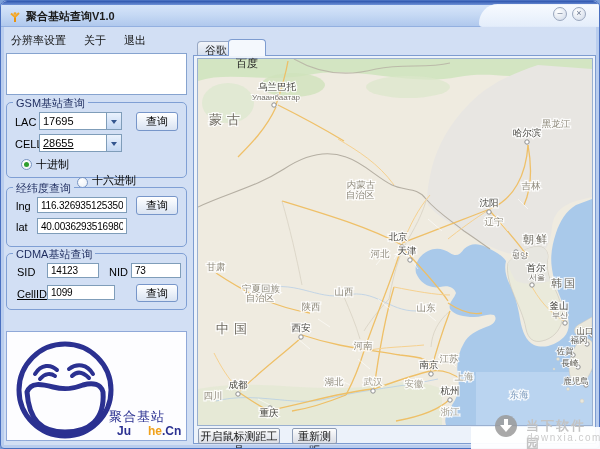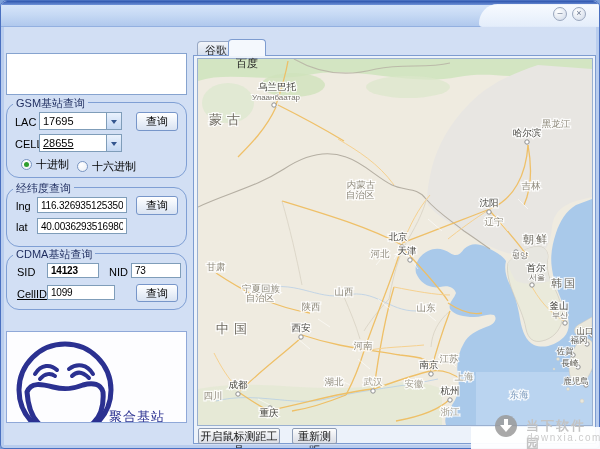--- a/index.html
+++ b/index.html
@@ -31,21 +31,21 @@
   
   .menubar { position:absolute; left:10px; top:32px; display:flex; gap:18px;
     font-size:11px; color:#111; }
   .menu-item { cursor:default; }
 
   
   .listbox { position:absolute; left:5px; top:52px; width:181px; height:42px;
     background:#fff; border:1px solid #86a3cf; }
 
   .groupbox { position:absolute; left:5px; width:181px;
-    border:1px solid #7f9fd4; border-radius:13px; }
+    border:1px solid #7f9fd4; border-radius:5px; }
   .legend { position:absolute; top:-7px; left:6px; background:#d2dff4; padding:0 3px;
     font-size:11px; color:#1d2b5e; }
   .gb-gsm { top:101px; height:76px; }
   .gb-ll  { top:186px; height:60px; }
   .gb-cdma{ top:252px; height:57px; }
 
   .fld-label { position:absolute; font-size:11px; color:#000; }
   .tbox { position:absolute; background:#fff; border:1px solid #7f9db9;
     font-size:10px; color:#000; padding:0 3px; font-family:inherit; letter-spacing:-.2px; }
   .combo { position:absolute; height:18px; background:#fff; border:1px solid #7f9db9; display:flex; }
@@ -58,21 +58,21 @@
     background:linear-gradient(180deg,#ffffff,#eef3fa 45%,#d9e3f2);
     font-size:11px; color:#000; text-align:center; cursor:default;
     font-family:inherit; }
   .radio-row { position:absolute; display:flex; align-items:center; font-size:11px; color:#000; }
   .radio { width:11px; height:11px; border-radius:50%; border:1px solid #7a96c2;
     background:radial-gradient(circle at 35% 30%,#ffffff,#e9eef6); margin-right:4px; position:relative; }
   .radio.sel::after { content:""; position:absolute; left:2px; top:2px; width:5px; height:5px;
     border-radius:50%; background:#2f9e2f; }
 
   
-  .logo-box { position:absolute; left:5px; top:330px; width:181px; height:92px;
+  .logo-box { position:absolute; left:5px; top:330px; width:181px; height:110px;
     background:#fdfdff; border:1px solid #8fa8d8; overflow:hidden; }
   .brand { position:absolute; left:102px; top:76px; font-size:13px; color:#2b3191; letter-spacing:1px; }
   .site { position:absolute; left:110px; top:92px; font-size:12px; font-weight:bold; color:#2b3191; }
   .site .he { color:#f0a21c;padding-left:17px; }
 
   
   .tab { position:absolute; font-size:11px; color:#222; padding:1px 7px 0 7px;
     border:1px solid #98a8c4; border-bottom:none; border-radius:4px 4px 0 0;
     background:linear-gradient(180deg,#f2f5fa,#d3ddec); cursor:default; }
   .tab-google { left:196px; top:40px; height:15px; z-index:1; }
@@ -111,63 +111,76 @@
   .wm-domain { position:absolute; left:527px; top:432px; z-index:41;
     font-size:10px; color:#cdcdcd; letter-spacing:1.5px; }
 </style>
 </head>
 <body>
 
 <div class="window">
 
   <div class="titlebar">
     <div class="swoosh"></div>
+    <div class="title-left">
+      <svg width="12" height="12">
+        <path d="M6 11 L6 5" stroke="#e8920e" stroke-width="2" fill="none"></path>
+        <path d="M2 2.5 L6 6 L10 2" stroke="#f5a623" stroke-width="2" fill="none"></path>
+        <circle cx="6" cy="2.6" r="1.4" fill="#f5a623"></circle>
+      </svg>
+      <span class="title-text">聚合基站查询V1.0</span>
+    </div>
     <div class="win-btn win-min">–</div>
     <div class="win-btn win-close">×</div>
   </div>
 
+  <div class="menubar">
+    <span class="menu-item">分辨率设置</span>
+    <span class="menu-item">关于</span>
+    <span class="menu-item">退出</span>
+  </div>
 
   <div class="listbox"></div>
 
   <div class="groupbox gb-gsm">
     <span class="legend">GSM基站查询</span>
     <span class="fld-label" style="left:8px;top:13px;">LAC</span>
     <div class="combo" style="left:32px;top:9px;width:83px;">
       <input value="17695" style="">
       <div class="combo-arrow"></div>
     </div>
     <button class="xp-btn" style="left:129px;top:9px;width:42px;height:19px;">查询</button>
     <span class="fld-label" style="left:8px;top:35px;">CELL</span>
     <div class="combo" style="left:32px;top:31px;width:83px;text-decoration:underline;">
       <input value="28655" style="">
       <div class="combo-arrow"></div>
     </div>
     <div class="radio-row" style="left:14px;top:54px;">
       <span class="radio sel"></span>
       <span>十进制</span>
     </div>
-    <div class="radio-row" style="left:70px;top:56px;">
+    <div class="radio-row" style="left:70px;top:70px;align-items:flex-end;">
       <span class="radio"></span>
       <span>十六进制</span>
     </div>
   </div>
 
   <div class="groupbox gb-ll">
     <span class="legend">经纬度查询</span>
     <span class="fld-label" style="left:9px;top:12px;">lng</span>
     <input class="tbox" style="left: 30px; top: 9px; width: 90px; height: 16px;" value="116.32693512535095">
     <button class="xp-btn" style="left:129px;top:8px;width:42px;height:19px;">查询</button>
     <span class="fld-label" style="left:9px;top:33px;">lat</span>
     <input class="tbox" style="left: 30px; top: 30px; width: 90px; height: 16px;" value="40.00362935169808">
   </div>
 
   <div class="groupbox gb-cdma">
     <span class="legend">CDMA基站查询</span>
     <span class="fld-label" style="left:10px;top:12px;">SID</span>
-    <input class="tbox" style="left: 40px; top: 9px; width: 52px; height: 15px; font-weight: bold;" value="14123">
+    <input class="tbox" style="left: 40px; top: 9px; width: 52px; height: 15px;" value="14123">
     <span class="fld-label" style="left:102px;top:12px;">NID</span>
     <input class="tbox" style="left: 124px; top: 9px; width: 50px; height: 15px;" value="73">
     <span class="fld-label" style="left:10px;top:34px;text-decoration:underline;">CellID</span>
     <input class="tbox" style="left: 40px; top: 31px; width: 68px; height: 15px;" value="1099">
     <button class="xp-btn" style="left:129px;top:30px;width:42px;height:18px;">查询</button>
   </div>
 
   <div class="logo-box">
     <svg width="179" height="108">
       <circle cx="58" cy="58" r="46" fill="none" stroke="#2b3191" stroke-width="5"></circle>

